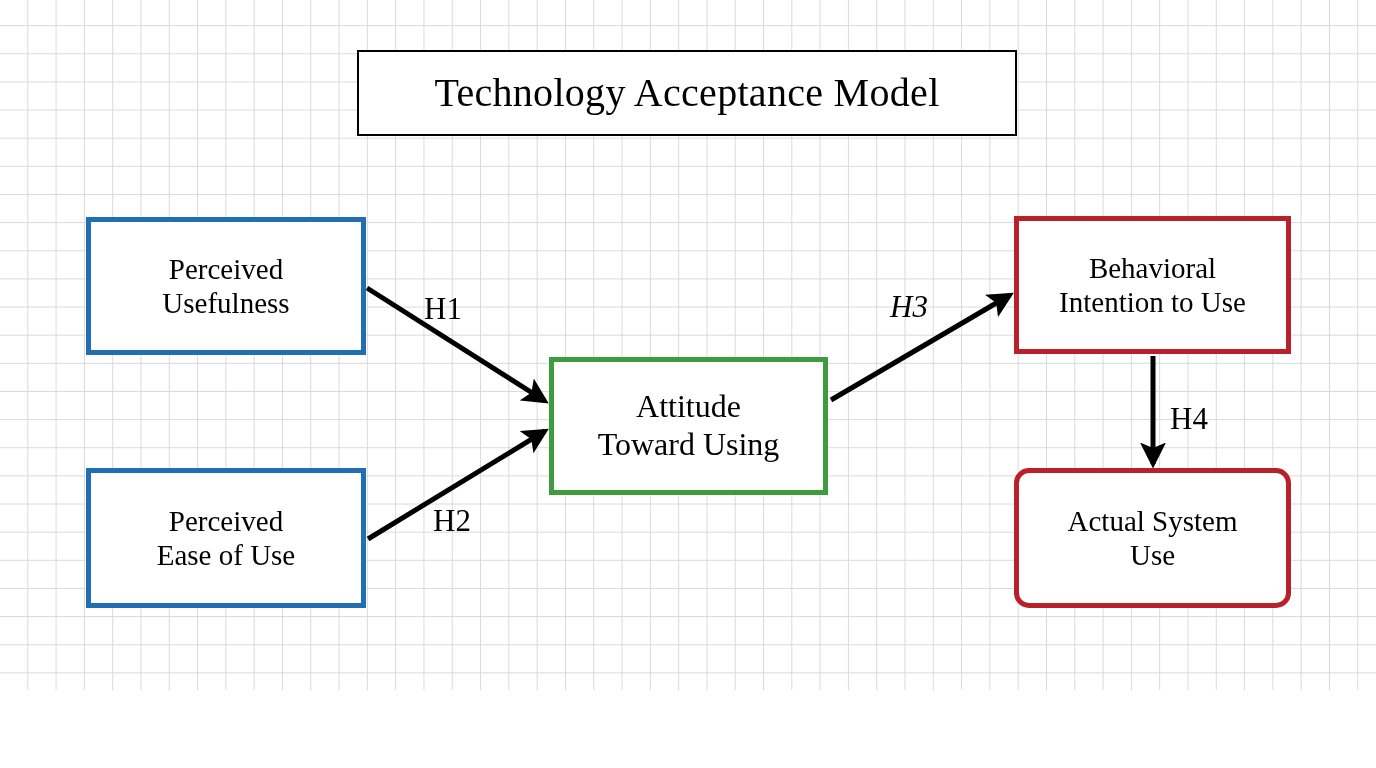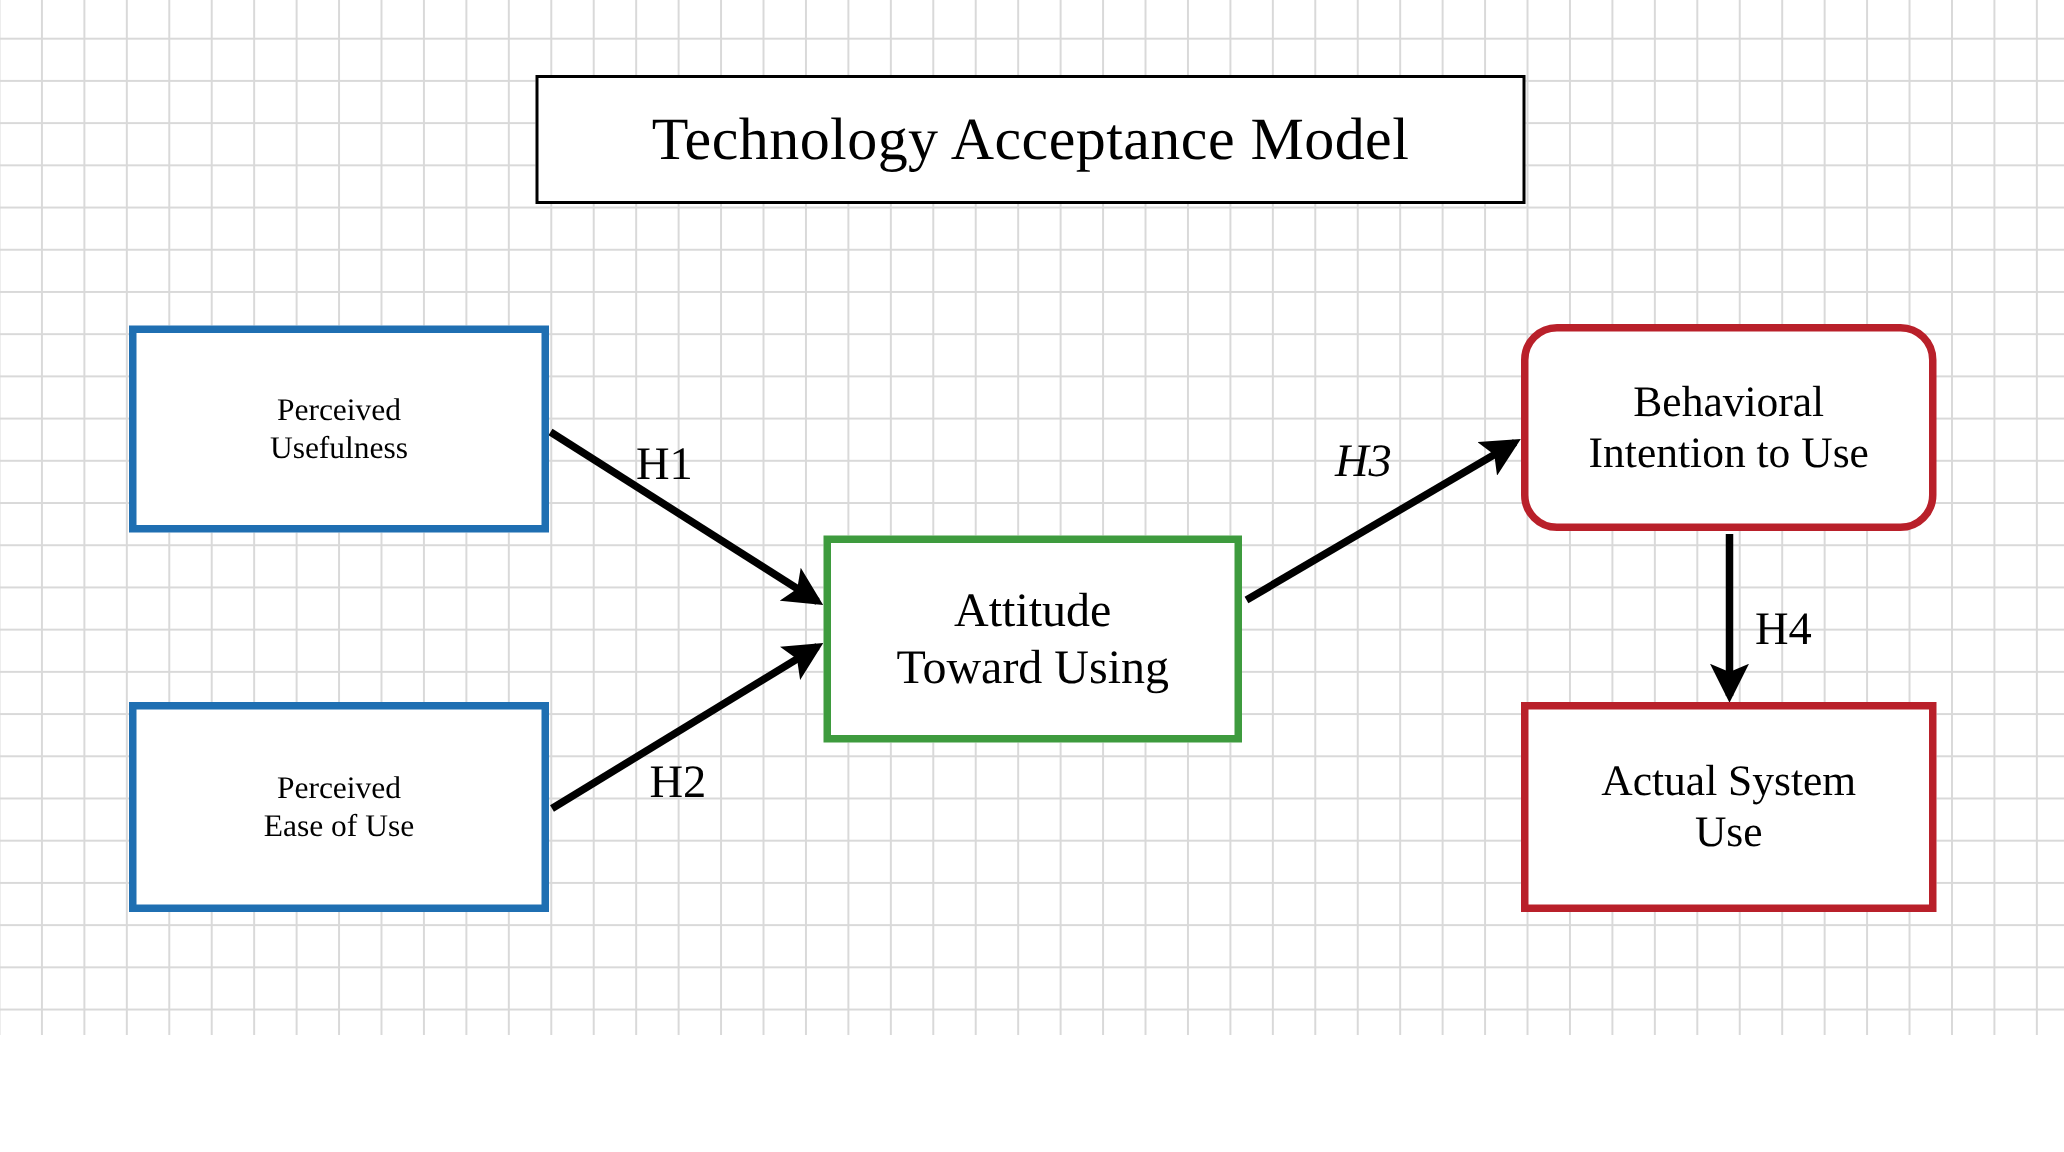--- a/index.html
+++ b/index.html
@@ -30,21 +30,21 @@
     text-align: center;
     color: #000000;
     line-height: 1.18;
     white-space: pre-line;
   }
   .title-box {
     border: 2px solid #000000;
     font-size: 40px;
     letter-spacing: 0.3px;
   }
-  .box-blue   { border: 5px solid #1F6FB2; font-size: 21px; }
+  .box-blue   { border: 5px solid #1F6FB2; font-size: 29px; }
   .box-green  { border: 5px solid #3E9B3E; font-size: 32px; }
   .box-red    { border: 5px solid #B9202A; font-size: 29px; }
 
   .edge-label {
     position: absolute;
     font-size: 31px;
     color: #000000;
     line-height: 1;
     white-space: nowrap;
   }
@@ -89,26 +89,26 @@
   <div class="node box-blue" style="left:86px; top:468px; width:280px; height:140px;">
     <span>Perceived
 Ease of Use</span>
   </div>
 
   <div class="node box-green" style="left:549px; top:357px; width:279px; height:138px;">
     <span>Attitude
 Toward Using</span>
   </div>
 
-  <div class="node box-red" style="left:1014px; top:216px; width:277px; height:138px;border-radius:24px;">
+  <div class="node box-red" style="left:1014px; top:216px; width:277px; height:138px;">
     <span>Behavioral
 Intention to Use</span>
   </div>
 
-  <div class="node box-red" style="left:1014px; top:468px; width:277px; height:140px;">
+  <div class="node box-red" style="left:1014px; top:468px; width:277px; height:140px;border-radius:15px;">
     <span>Actual System
 Use</span>
   </div>
 
   <div class="edge-label" style="left:424px; top:293px;">H1</div>
 
   <div class="edge-label" style="left:433px; top:505px;text-align:center;">H2</div>
 
   <div class="edge-label" style="left:890px; top:291px;font-style:italic;">H3</div>
 

